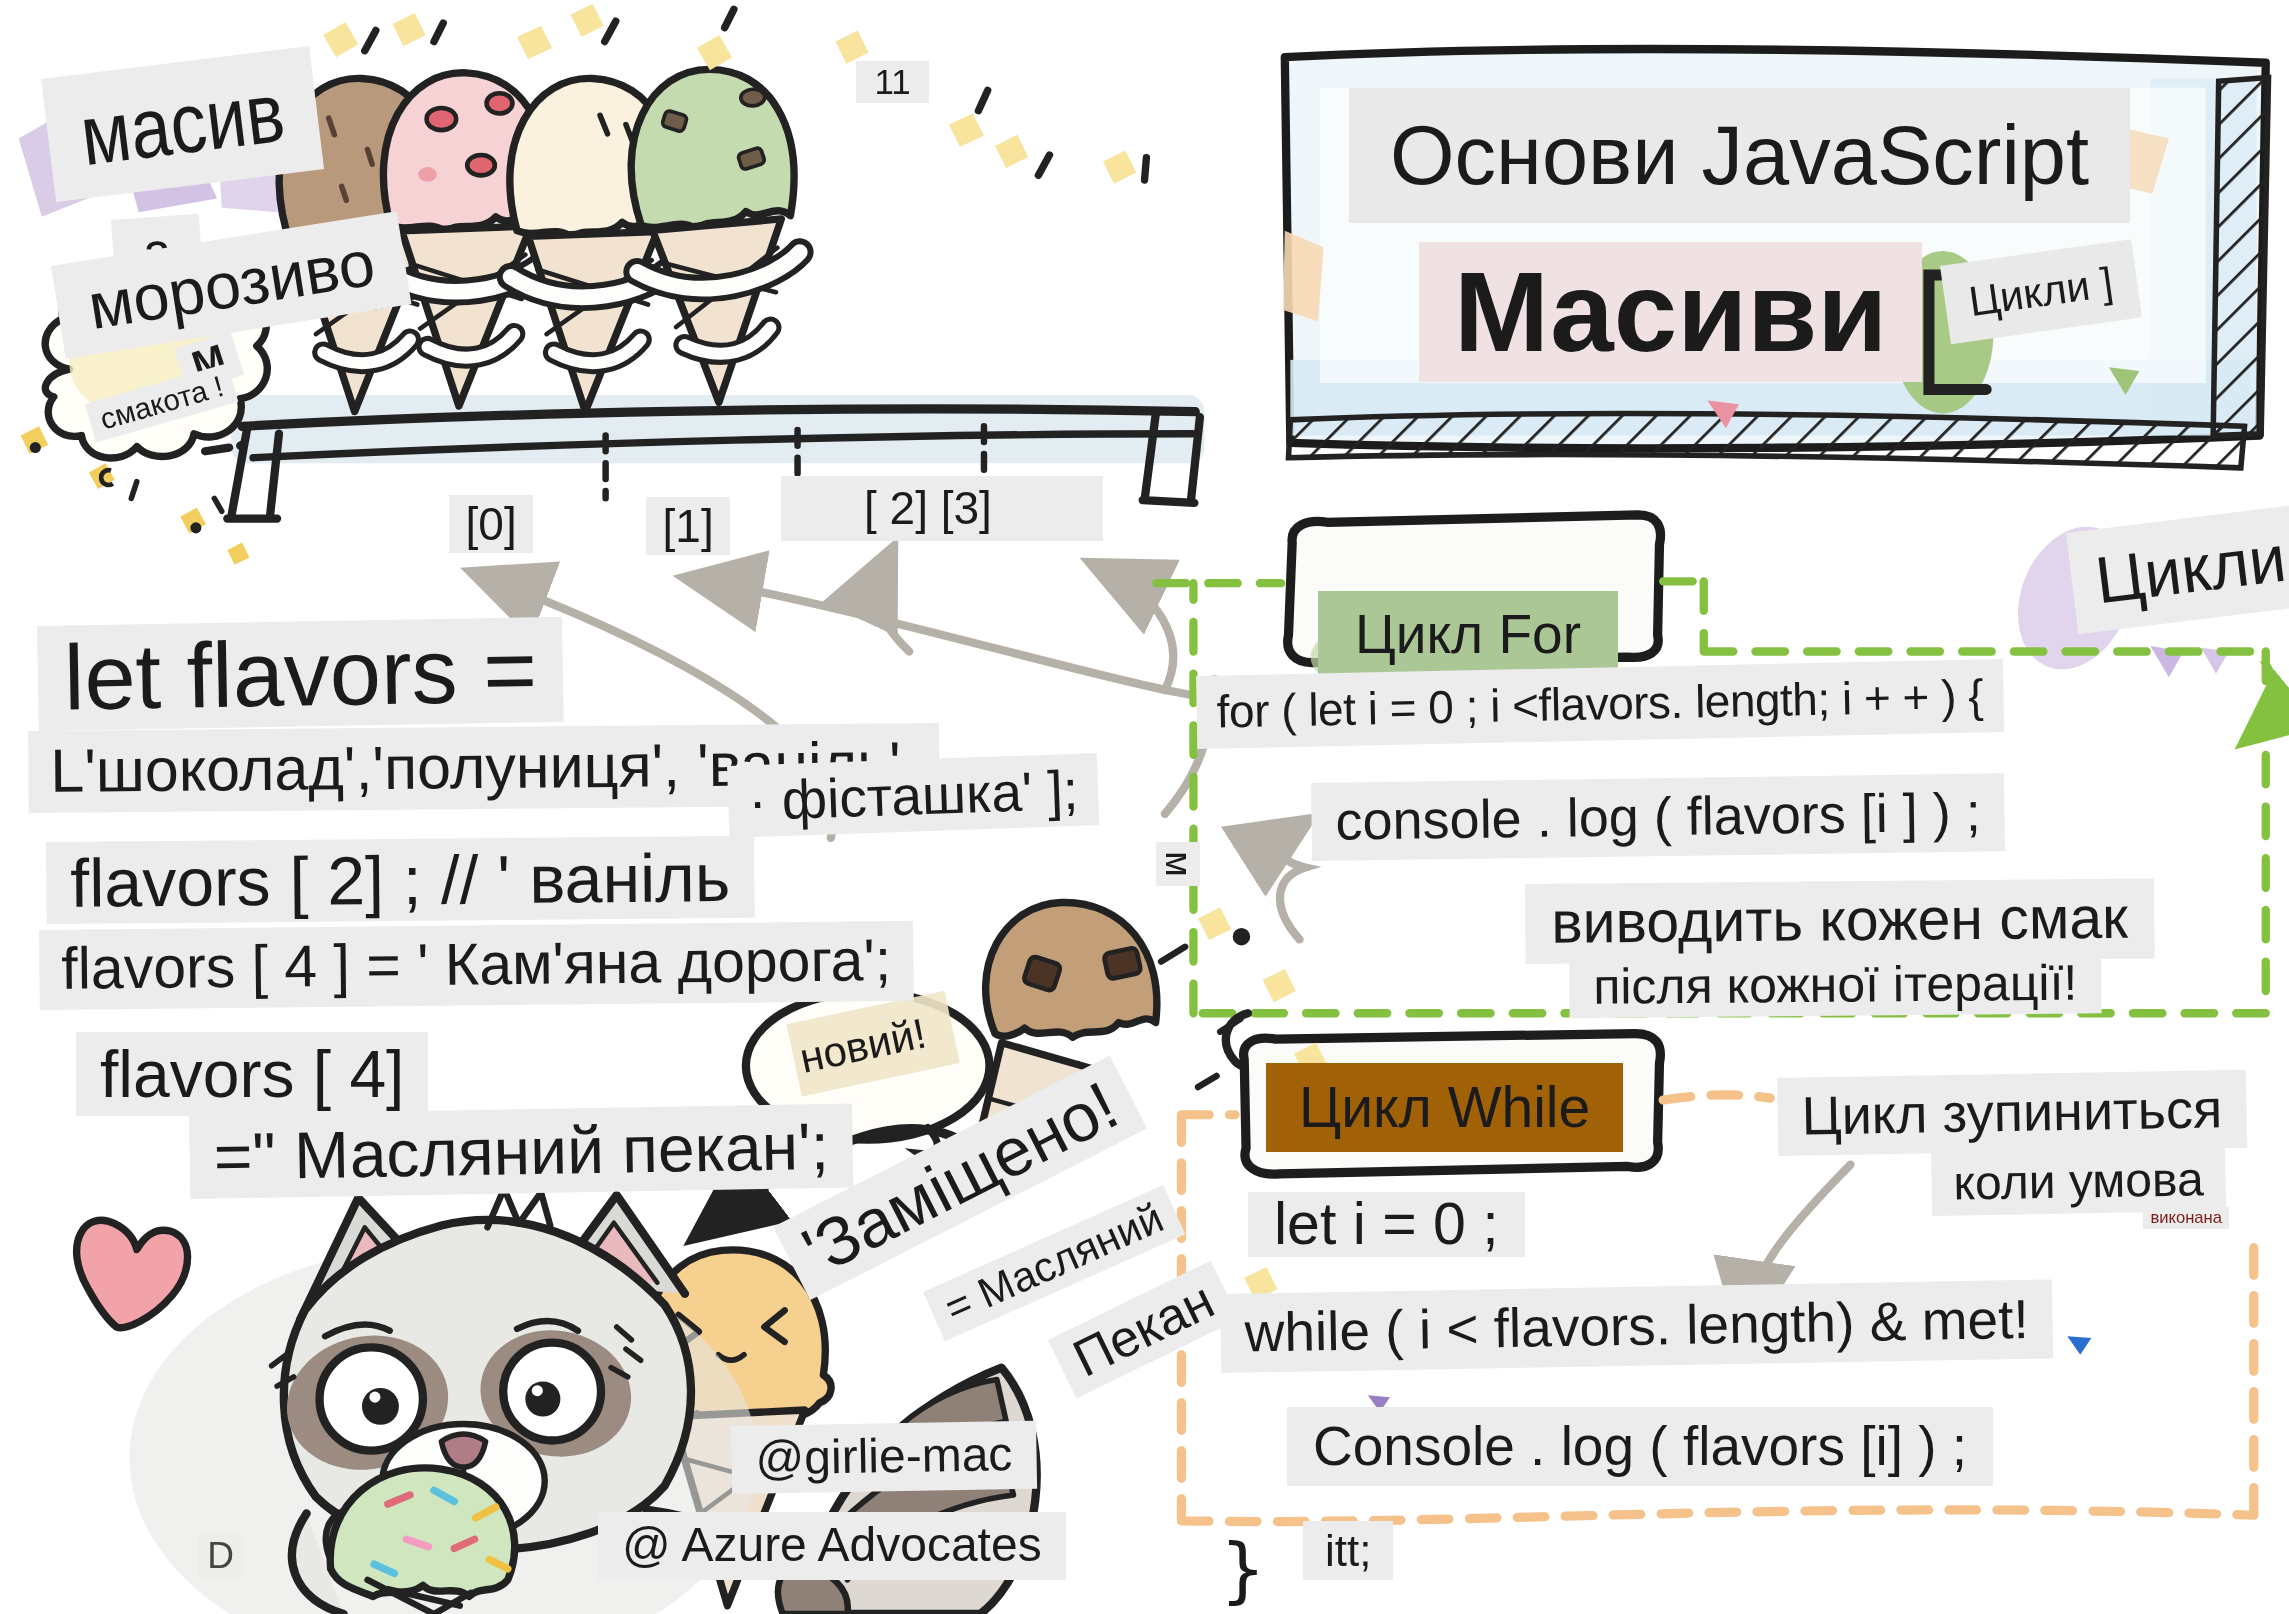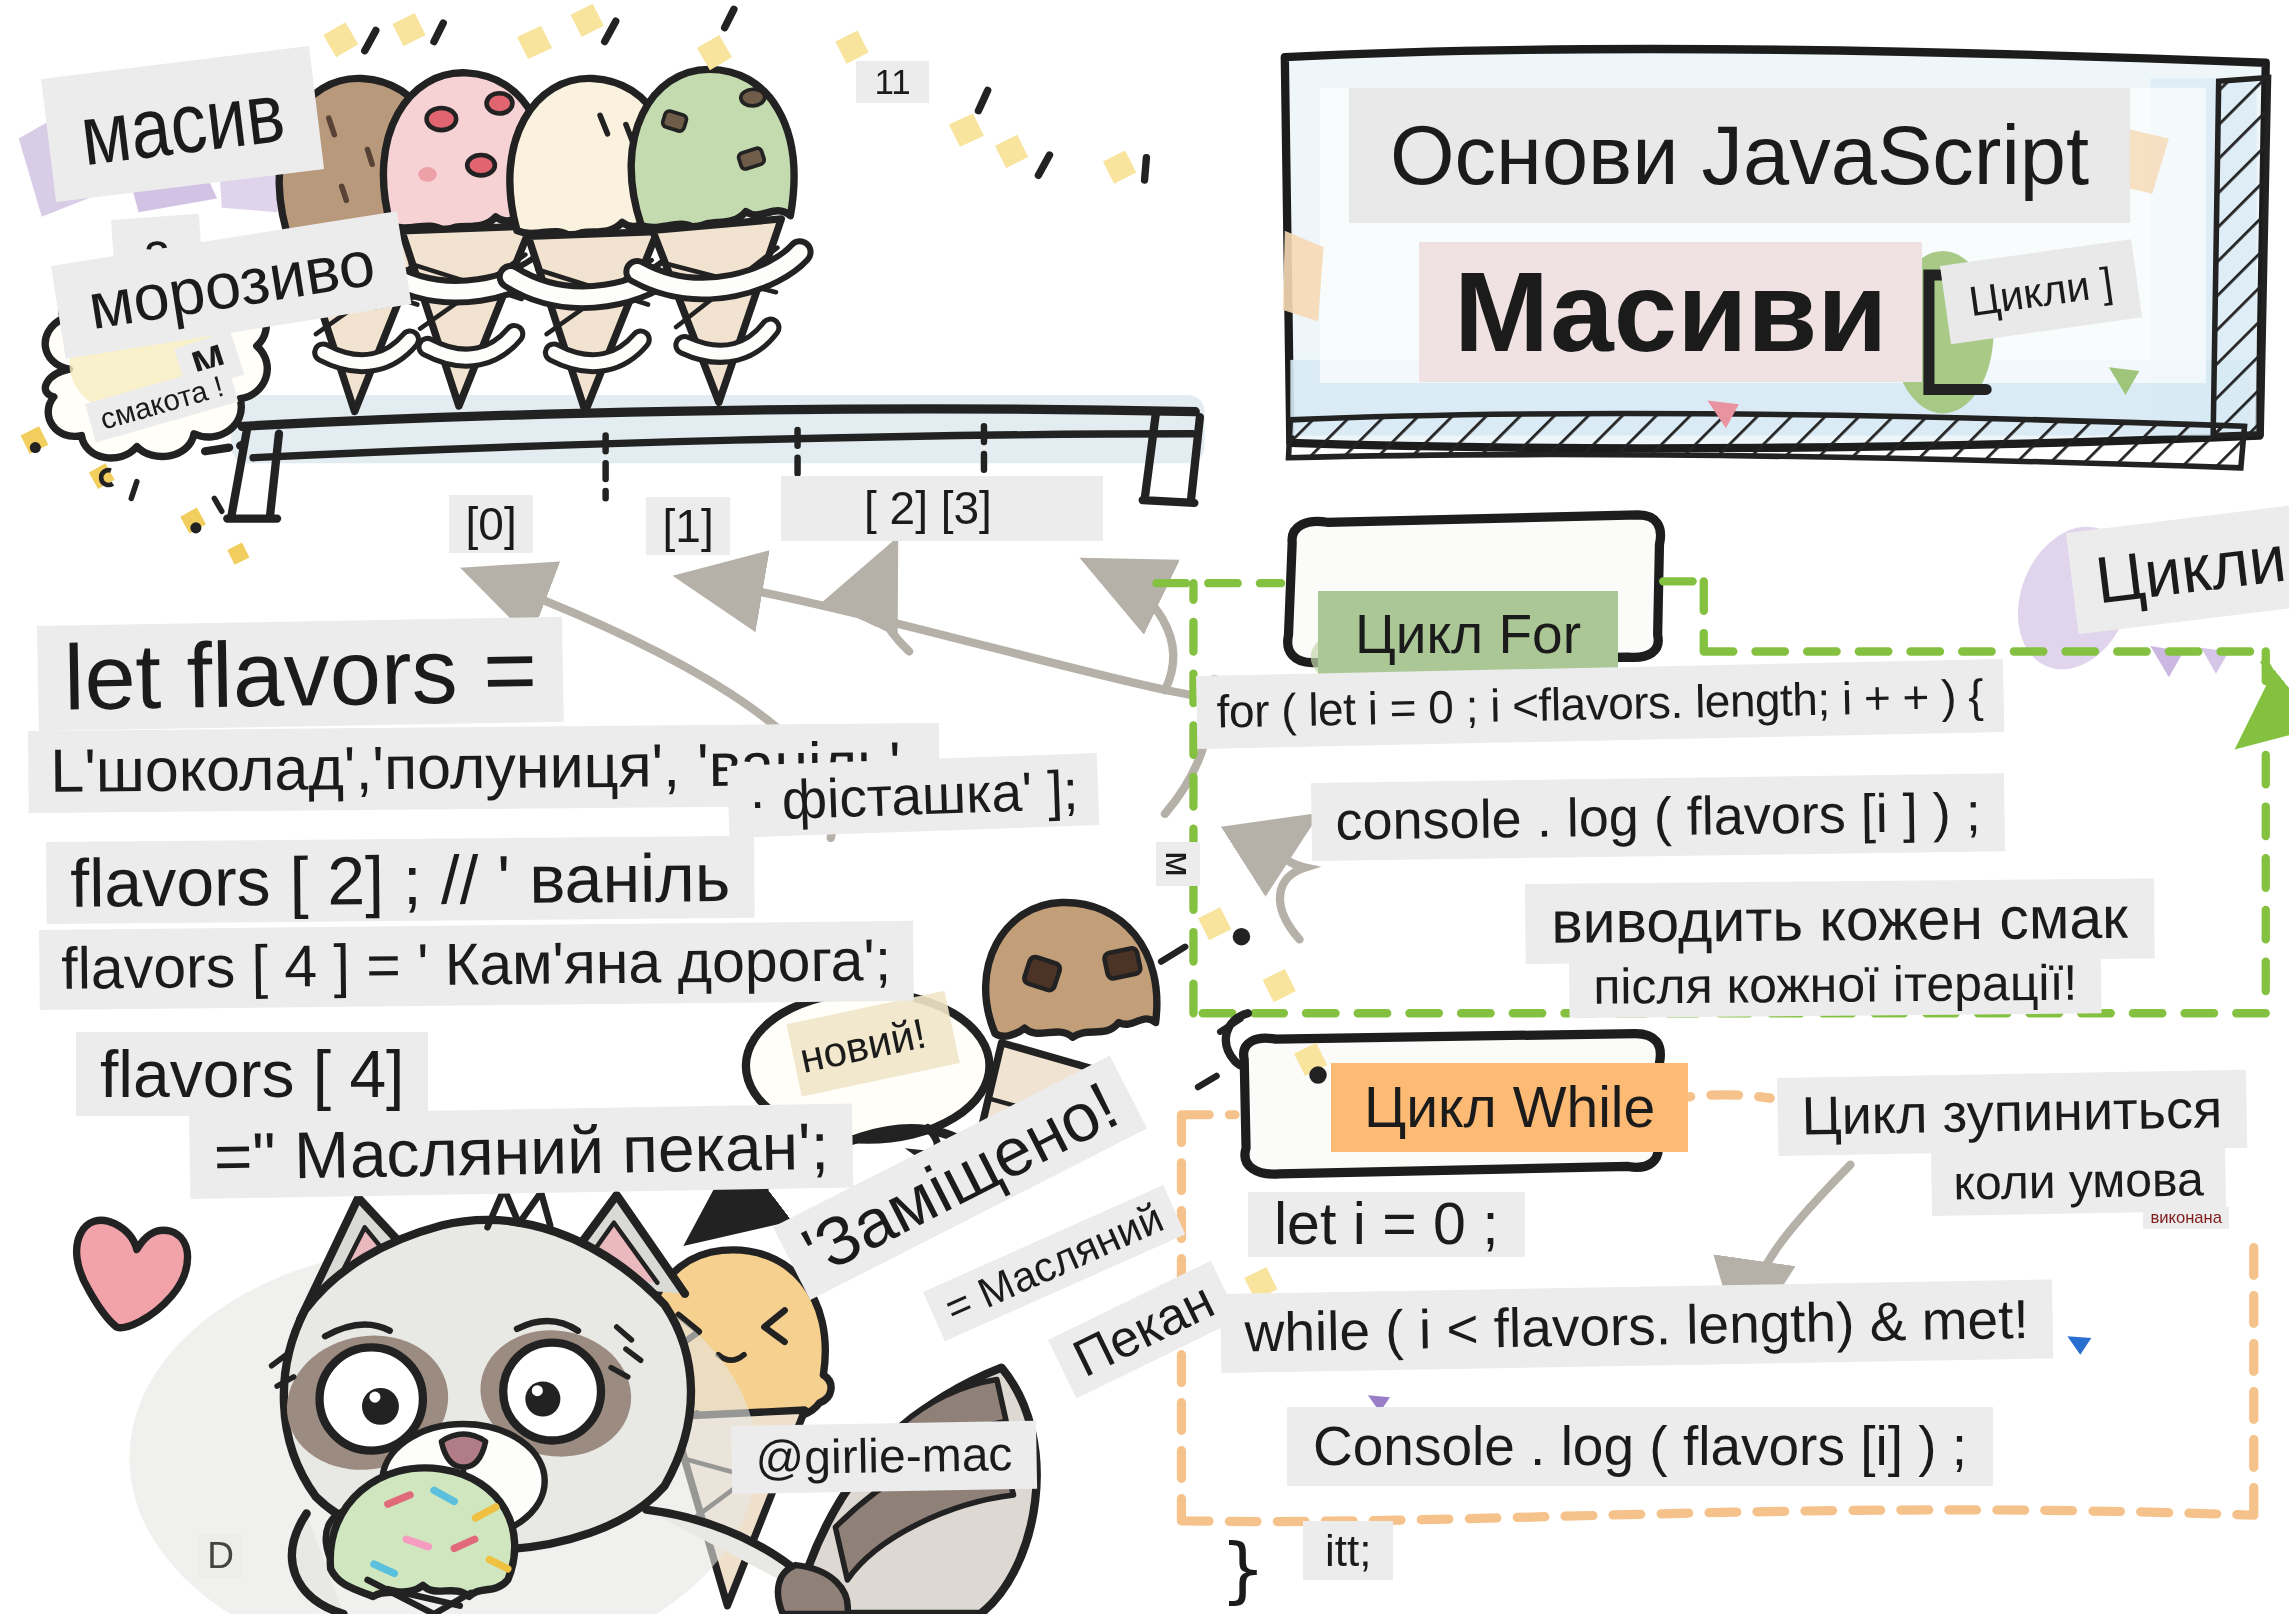--- a/index.html
+++ b/index.html
@@ -298,36 +298,37 @@
   <div class="tb" style="left:39px;top:930px;font-size:59px;transform:rotate(-0.6deg);padding:7.4px 22px;">flavors [ 4 ] = ' Кам'яна дорога';</div>
   <div class="tb" style="left:76px;top:1032px;font-size:66px;padding:5.5px 24px;">flavors [ 4]</div>
   <div class="tb" style="left:189px;top:1115px;font-size:66px;transform:rotate(-1deg);padding:5.5px 24px;">=" Масляний пекан';</div>
 
   <div class="tb nb" style="left:790px;top:1036px;font-size:42px;transform:rotate(-12deg);padding:1.8px 5.5px;">новий!</div>
   <div class="tb" style="left:773px;top:1227px;font-size:68px;transform:rotate(-27deg);padding:3.7px 18.5px;">'Заміщено!</div>
   <div class="tb" style="left:923px;top:1292px;font-size:42px;transform:rotate(-24deg);padding:3.7px 14.8px;">= Масляний</div>
   <div class="tb" style="left:1048px;top:1340px;font-size:52px;transform:rotate(-26deg);padding:3.7px 16.6px;">Пекан</div>
 
   <div class="tb" style="left:731px;top:1426px;font-size:48px;transform:rotate(-1deg);padding:7.4px 24px;">@girlie-mac</div>
+  <div class="tb" style="left:598px;top:1512px;font-size:48px;padding:7.4px 24px;">@ Azure Advocates</div>
   <div class="tb" style="left:198px;top:1534px;font-size:37px;color:#444;padding:1.8px 9.2px;background:#ededea;">D</div>
 
   <div class="tb" style="left:1349px;top:88px;font-size:83px;background:#e9e9e9;padding:22px 41px;">Основи JavaScript</div>
   <div class="tb b600" style="left:1419px;top:242px;font-size:114px;background:#f0e1e2;padding:7.4px 35px;">Масиви</div>
   <div class="tb" style="left:1940px;top:266px;font-size:42px;background:#e9e9e9;transform:rotate(-8deg);padding:16.6px 24px;">Цикли ]</div>
 
   <div class="tb" style="left:2066px;top:533px;font-size:66px;transform:rotate(-7deg);padding:14.8px 24px;">Цикли</div>
 
   <div class="tb" style="left:1318px;top:550px;font-size:55px;background:#abc796;padding:13px 37px;margin-top:41px;">Цикл For</div>
   <div class="tb" style="left:1196px;top:676px;font-size:46px;letter-spacing:-0.5px;transform:rotate(-1.2deg);padding:11px 20px;">for ( let i = 0 ; i &lt;flavors. length; i + + ) {</div>
   <div class="tb" style="left:1311px;top:783px;font-size:54px;transform:rotate(-0.8deg);padding:9.2px 24px;">console . log ( flavors [i ] ) ;</div>
   <div class="tb" style="left:1200px;top:842px;font-size:37px;transform:rotate(90deg);padding:1.8px 9.2px;">м</div>
   <div class="tb" style="left:1525px;top:884px;font-size:59px;transform:rotate(-0.5deg);padding:7.4px 26px;">виводить кожен смак</div>
   <div class="tb" style="left:1569px;top:956px;font-size:50px;transform:rotate(-0.5deg);padding:3.7px 24px;">після кожної ітерації!</div>
 
-  <div class="tb" style="left:1331px;top:1063px;font-size:57px;background:#fdba74;padding:13px 33px;">Цикл While</div>
+  <div class="tb" style="left:1266px;top:1063px;font-size:57px;background:#a16207;padding:13px 33px;">Цикл While</div>
   <div class="tb" style="left:1777px;top:1078px;font-size:54px;transform:rotate(-1deg);padding:9.2px 24px;">Цикл зупиниться</div>
   <div class="tb" style="left:1931px;top:1152px;font-size:48px;transform:rotate(-1deg);padding:5.5px 22px;">коли умова</div>
   <div class="tb" style="left:2143px;top:1207px;font-size:16.6px;color:#7f1d1d;padding:1.8px 7.4px;">виконана</div>
   <div class="tb" style="left:1248px;top:1192px;font-size:59px;padding:0 26px;">let i = 0 ;</div>
   <div class="tb" style="left:1220px;top:1294px;font-size:55px;transform:rotate(-1deg);padding:9.2px 24px;">while ( i &lt; flavors. length) &amp; met!</div>
   <div class="tb" style="left:1287px;top:1407px;font-size:55px;padding:9.2px 26px;">Console . log ( flavors [i] ) ;</div>
   <div class="tb" style="left:1303px;top:1521px;font-size:44px;padding:5.5px 22px;">itt;</div>
   <div class="tb nb" style="left:1220px;top:1530px;font-size:72px;font-family:'DejaVu Sans',sans-serif;padding:0;">}</div>
 
 </div>

